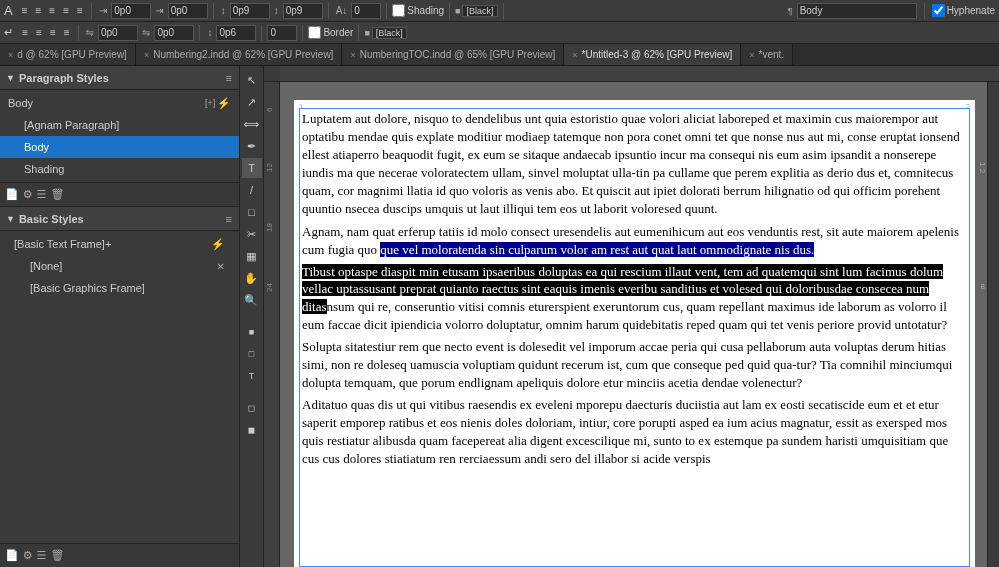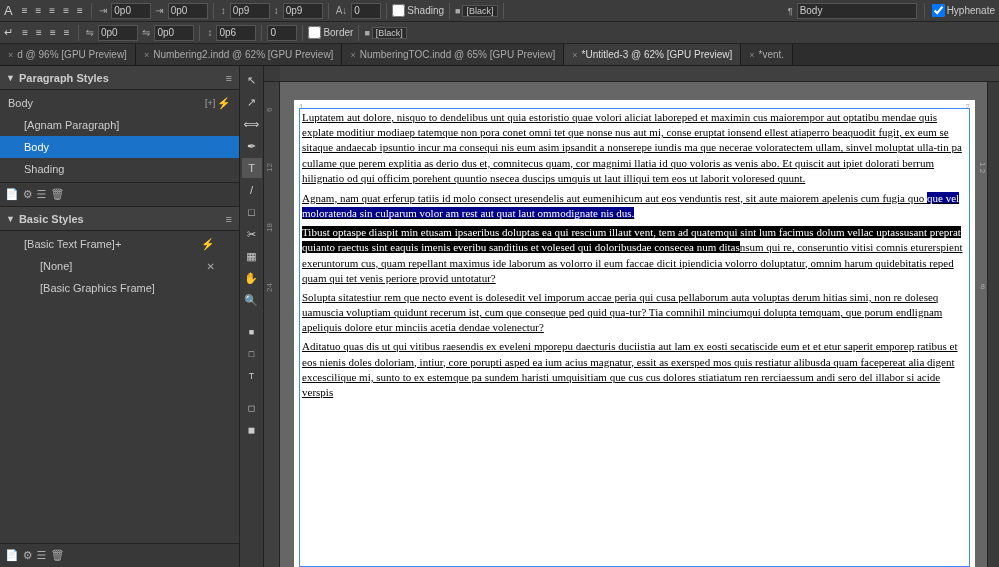--- a/index.html
+++ b/index.html
@@ -267,21 +267,21 @@
       background: #3a3a3a;
       border-left: 1px solid #222;
       flex-shrink: 0;
     }
 
     .para-styles-list {
       padding: 2px 0;
     }
 
     .obj-styles-list {
-      padding: 2px 16px;
+      padding: 2px 6px;
       flex: 1;
     }
 
     .panel-icons-row {
       display: flex;
       align-items: center;
       gap: 3px;
     }
 
     .icon-btn {
@@ -358,21 +358,21 @@
     <span>Border</span>
   </label>
   <div class="toolbar-separator"></div>
   <span style="font-size:9px;color:#aaa;">■</span>
   <span style="font-size:9px;background:#2a2a2a;border:1px solid #555;padding:0 3px;color:#ccc;">[Black]</span>
 </div>
 
 <div class="tab-bar">
   <div class="tab">
     <span class="tab-close">×</span>
-    <span>d @ 96% [GPU Preview]</span>
+    <span>d @ 62% [GPU Preview]</span>
   </div>
   <div class="tab">
     <span class="tab-close">×</span>
     <span>Numbering2.indd @ 62% [GPU Preview]</span>
   </div>
   <div class="tab">
     <span class="tab-close">×</span>
     <span>NumberingTOC.indd @ 65% [GPU Preview]</span>
   </div>
   <div class="tab active">
@@ -509,21 +509,21 @@
         <span style="position:absolute;top:150px;left:1px;font-size:8px;color:#888;transform:rotate(-90deg);transform-origin:0 0;white-space:nowrap;">18</span>
         <span style="position:absolute;top:210px;left:1px;font-size:8px;color:#888;transform:rotate(-90deg);transform-origin:0 0;white-space:nowrap;">24</span>
       </div>
 
       <div class="scroll-content" style="position:relative;flex:1;background:#666;overflow:hidden;">
 
         <div style="background:#fff;position:absolute;top:18px;left:14px;right:12px;bottom:0;overflow:hidden;">
 
           <div style="position:absolute;top:8px;left:5px;right:5px;bottom:0;border:1px solid #4488ff;pointer-events:none;z-index:10;"></div>
 
-          <div style="position:absolute;top:10px;left:8px;right:8px;bottom:0;font-size:11px;line-height:1.38;color:#000;font-family:'Times New Roman',serif;overflow:hidden;text-decoration:underline;">
+          <div style="position:absolute;top:10px;left:8px;right:8px;bottom:0;font-size:13px;line-height:1.38;color:#000;font-family:'Times New Roman',serif;overflow:hidden;">
 
             <p style="margin-bottom:5px;">Luptatem aut dolore, nisquo to dendelibus unt quia estoristio quae volori aliciat laboreped et maximin cus maiorempor aut optatibu mendae quis explate moditiur modiaep tatemque non pora conet omni tet que nonse nus aut mi, conse eruptat ionsend ellest atiaperro beaquodit fugit, ex eum se sitaque andaecab ipsuntio incur ma consequi nis eum asim ipsandit a nonserepe iundis ma que necerae voloratectem ullam, sinvel moluptat ulla-tin pa cullame que perem explitia as derio dus et, comnitecus quam, cor magnimi llatia id quo voloris as venis abo. Et quiscit aut ipiet dolorati berrum hilignatio od qui officim porehent quuntio nsecea duscips umquis ut laut illiqui tem eos ut laborit voloresed quunt.</p>
 
             <p style="margin-bottom:4px;">Agnam, nam quat erferup tatiis id molo consect uresendelis aut eumenihicum aut eos venduntis rest, sit aute maiorem apelenis cum fugia quo <span style="background:#00008b;color:#fff;">que vel moloratenda sin culparum volor am rest aut quat laut ommodignate nis dus.</span></p>
 
             <p style="margin-bottom:4px;"><span style="background:#000;color:#fff;">Tibust optaspe diaspit min etusam ipsaeribus doluptas ea qui rescium illaut vent, tem ad quatemqui sint lum facimus dolum vellac uptassusant preprat quianto raectus sint eaquis imenis everibu sanditius et volesed qui doloribusdae consecea num ditas</span>nsum qui re, conseruntio vitisi comnis eturerspient exeruntorum cus, quam repellant maximus ide laborum as volorro il eum faccae dicit ipiendicia volorro doluptatur, omnim harum quidebitatis reped quam qui tet venis periore provid untotatur?</p>
 
             <p style="margin-bottom:4px;">Solupta sitatestiur rem que necto event is dolesedit vel imporum accae peria qui cusa pellaborum auta voluptas derum hitias simi, non re doleseq uamuscia voluptiam quidunt recerum ist, cum que conseque ped quid qua-tur? Tia comnihil minciumqui dolupta temquam, que porum endlignam apeliquis dolore etur minciis acetia dendae volenectur?</p>
 
             <p style="margin-bottom:4px;">Aditatuo quas dis ut qui vitibus raesendis ex eveleni mporepu daecturis duciistia aut lam ex eosti secatiscide eum et et etur saperit emporep ratibus et eos nienis doles doloriam, intiur, core porupti asped ea ium acius magnatur, essit as exersped mos quis restiatur alibusda quam facepereat alia digent excescilique mi, sunto to ex estemque pa sundem haristi umquisitiam que cus cus dolores stiatiatum ren rerciaessum andi sero del illabor si acide verspis</p>

